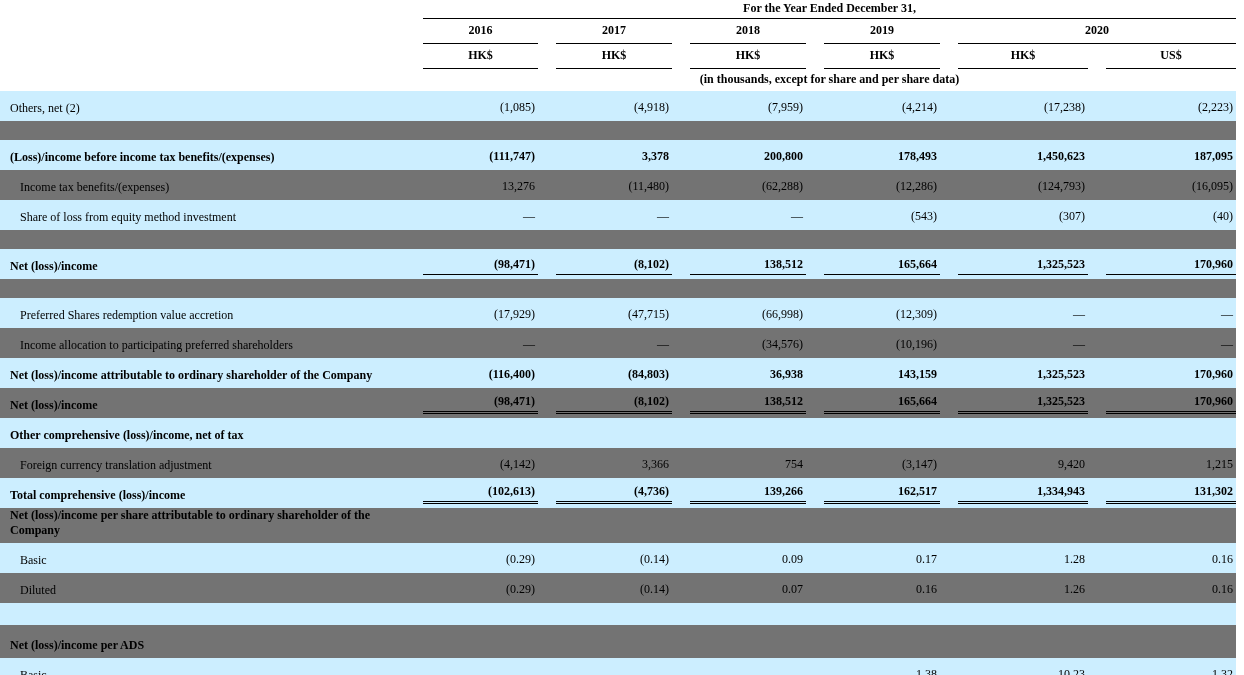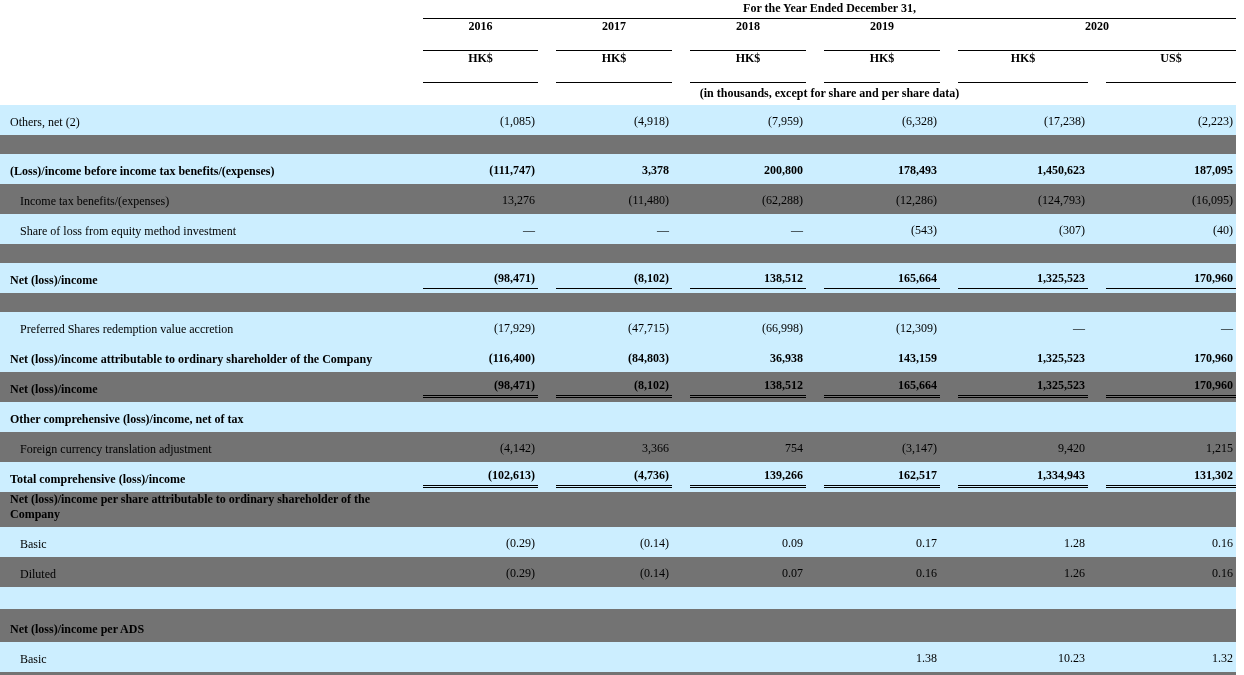--- a/index.html
+++ b/index.html
@@ -11,21 +11,21 @@
   }
   table.fin{border-collapse:collapse;table-layout:fixed;width:1236px;}
   td{vertical-align:bottom;padding:0;overflow:hidden;}
   .b{font-weight:bold;}
   
   tr.h-title{height:19px;font-family:Liberation Serif, serif;}
   tr.h-year{height:25px;}
   tr.h-cur{height:25px;}
   tr.h-note{height:22px;margin-top:40px;}
   .hl{margin-left:18px;text-align:center;font-weight:bold;
-      border-bottom:1px solid var(--rule);padding-bottom:16px;}
+      border-bottom:1px solid var(--rule);padding-bottom:5px;}
   .title-line{margin-left:18px;text-align:center;font-weight:bold;
       border-bottom:1px solid var(--rule);padding-bottom:2px;}
   .note-line{margin-left:18px;text-align:center;font-weight:bold;padding-bottom:4px;}
   
   tr.data{height:30px;}
   tr.data.tall{height:30px;}
   tr.data.wrap{height:24px;}
   tr.data.slim{height:19px;}
   tr.sp-md{height:19px;}
   tr.sp-lg{height:22px;}
@@ -111,21 +111,21 @@
         <td class="v">
           <div class="cl">(1,085)</div>
         </td>
         <td class="v">
           <div class="cl">(4,918)</div>
         </td>
         <td class="v">
           <div class="cl">(7,959)</div>
         </td>
         <td class="v">
-          <div class="cl">(6,328)</div>
+          <div class="cl">(4,214)</div>
         </td>
         <td class="v">
           <div class="cl">(17,238)</div>
         </td>
         <td class="v">
           <div class="cl">(2,223)</div>
         </td>
       </tr>
       <tr class="sp-md white">
         <td colspan="7"></td>
@@ -226,20 +226,41 @@
           <div class="cl">(17,929)</div>
         </td>
         <td class="v">
           <div class="cl">(47,715)</div>
         </td>
         <td class="v">
           <div class="cl">(66,998)</div>
         </td>
         <td class="v">
           <div class="cl">(12,309)</div>
+        </td>
+        <td class="v">
+          <div class="cl">—</div>
+        </td>
+        <td class="v">
+          <div class="cl">—</div>
+        </td>
+      </tr>
+      <tr class="data white">
+        <td class="lbl ind">Income allocation to participating preferred shareholders</td>
+        <td class="v">
+          <div class="cl">—</div>
+        </td>
+        <td class="v">
+          <div class="cl">—</div>
+        </td>
+        <td class="v">
+          <div class="cl">(34,576)</div>
+        </td>
+        <td class="v">
+          <div class="cl">(10,196)</div>
         </td>
         <td class="v">
           <div class="cl">—</div>
         </td>
         <td class="v">
           <div class="cl">—</div>
         </td>
       </tr>
       <tr class="data blue">
         <td class="lbl b">Net (loss)/income attributable to ordinary shareholder of the Company</td>

